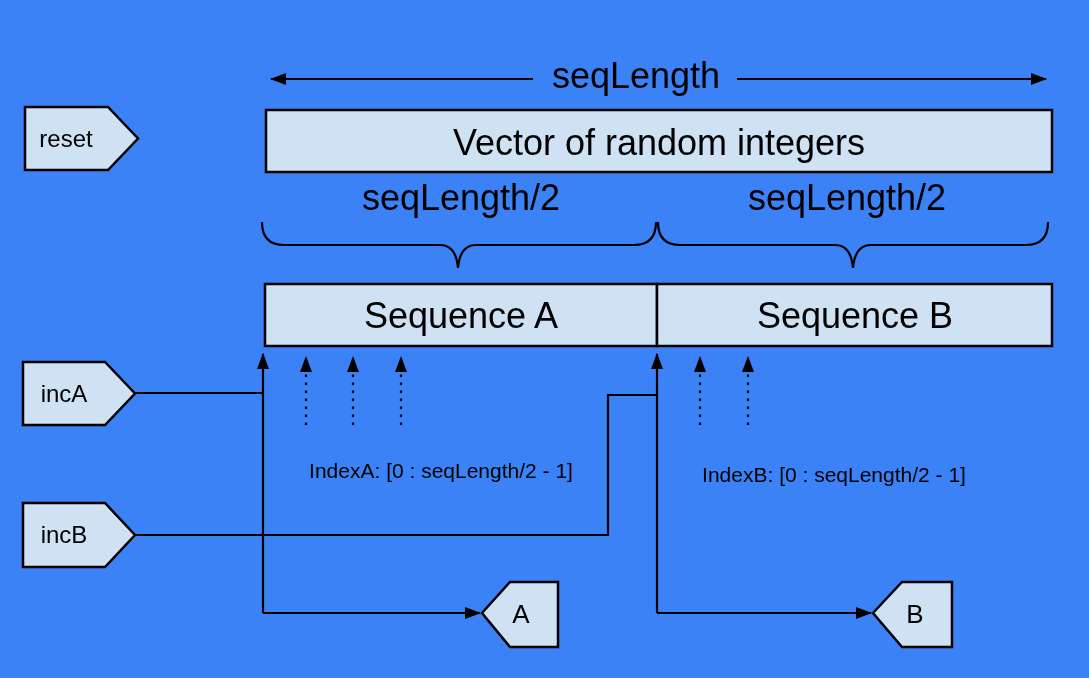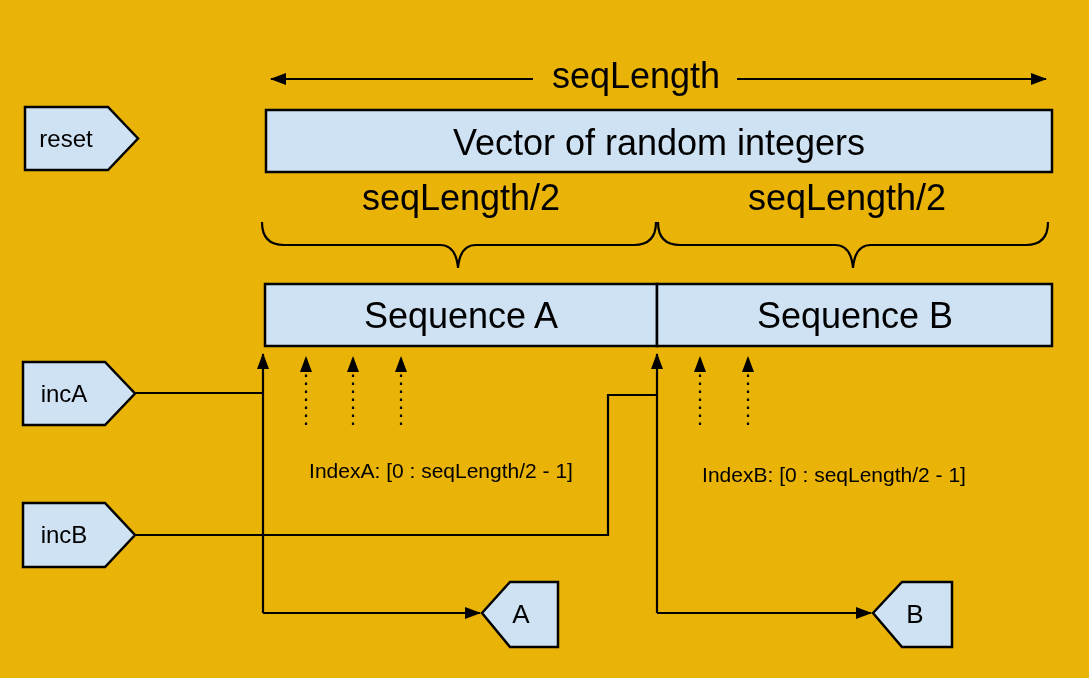--- a/index.html
+++ b/index.html
@@ -1,20 +1,20 @@
 <!DOCTYPE html>
 <html><head>
 <meta charset="utf-8">
 <style>
   html, body { margin: 0; padding: 0; background: #ffffff; }
   .stage {
     position: relative;
     width: 1089px;
     height: 678px;
-    background: #eab308;
+    background: #3b82f6;
     overflow: hidden;
   }
   svg { display: block; }
   text {
     font-family: "Liberation Sans", sans-serif;
     fill: #000000;
   }
   .t36 { font-size: 36px; }
   .t26 { font-size: 26px; }
   .t24 { font-size: 24px; }

